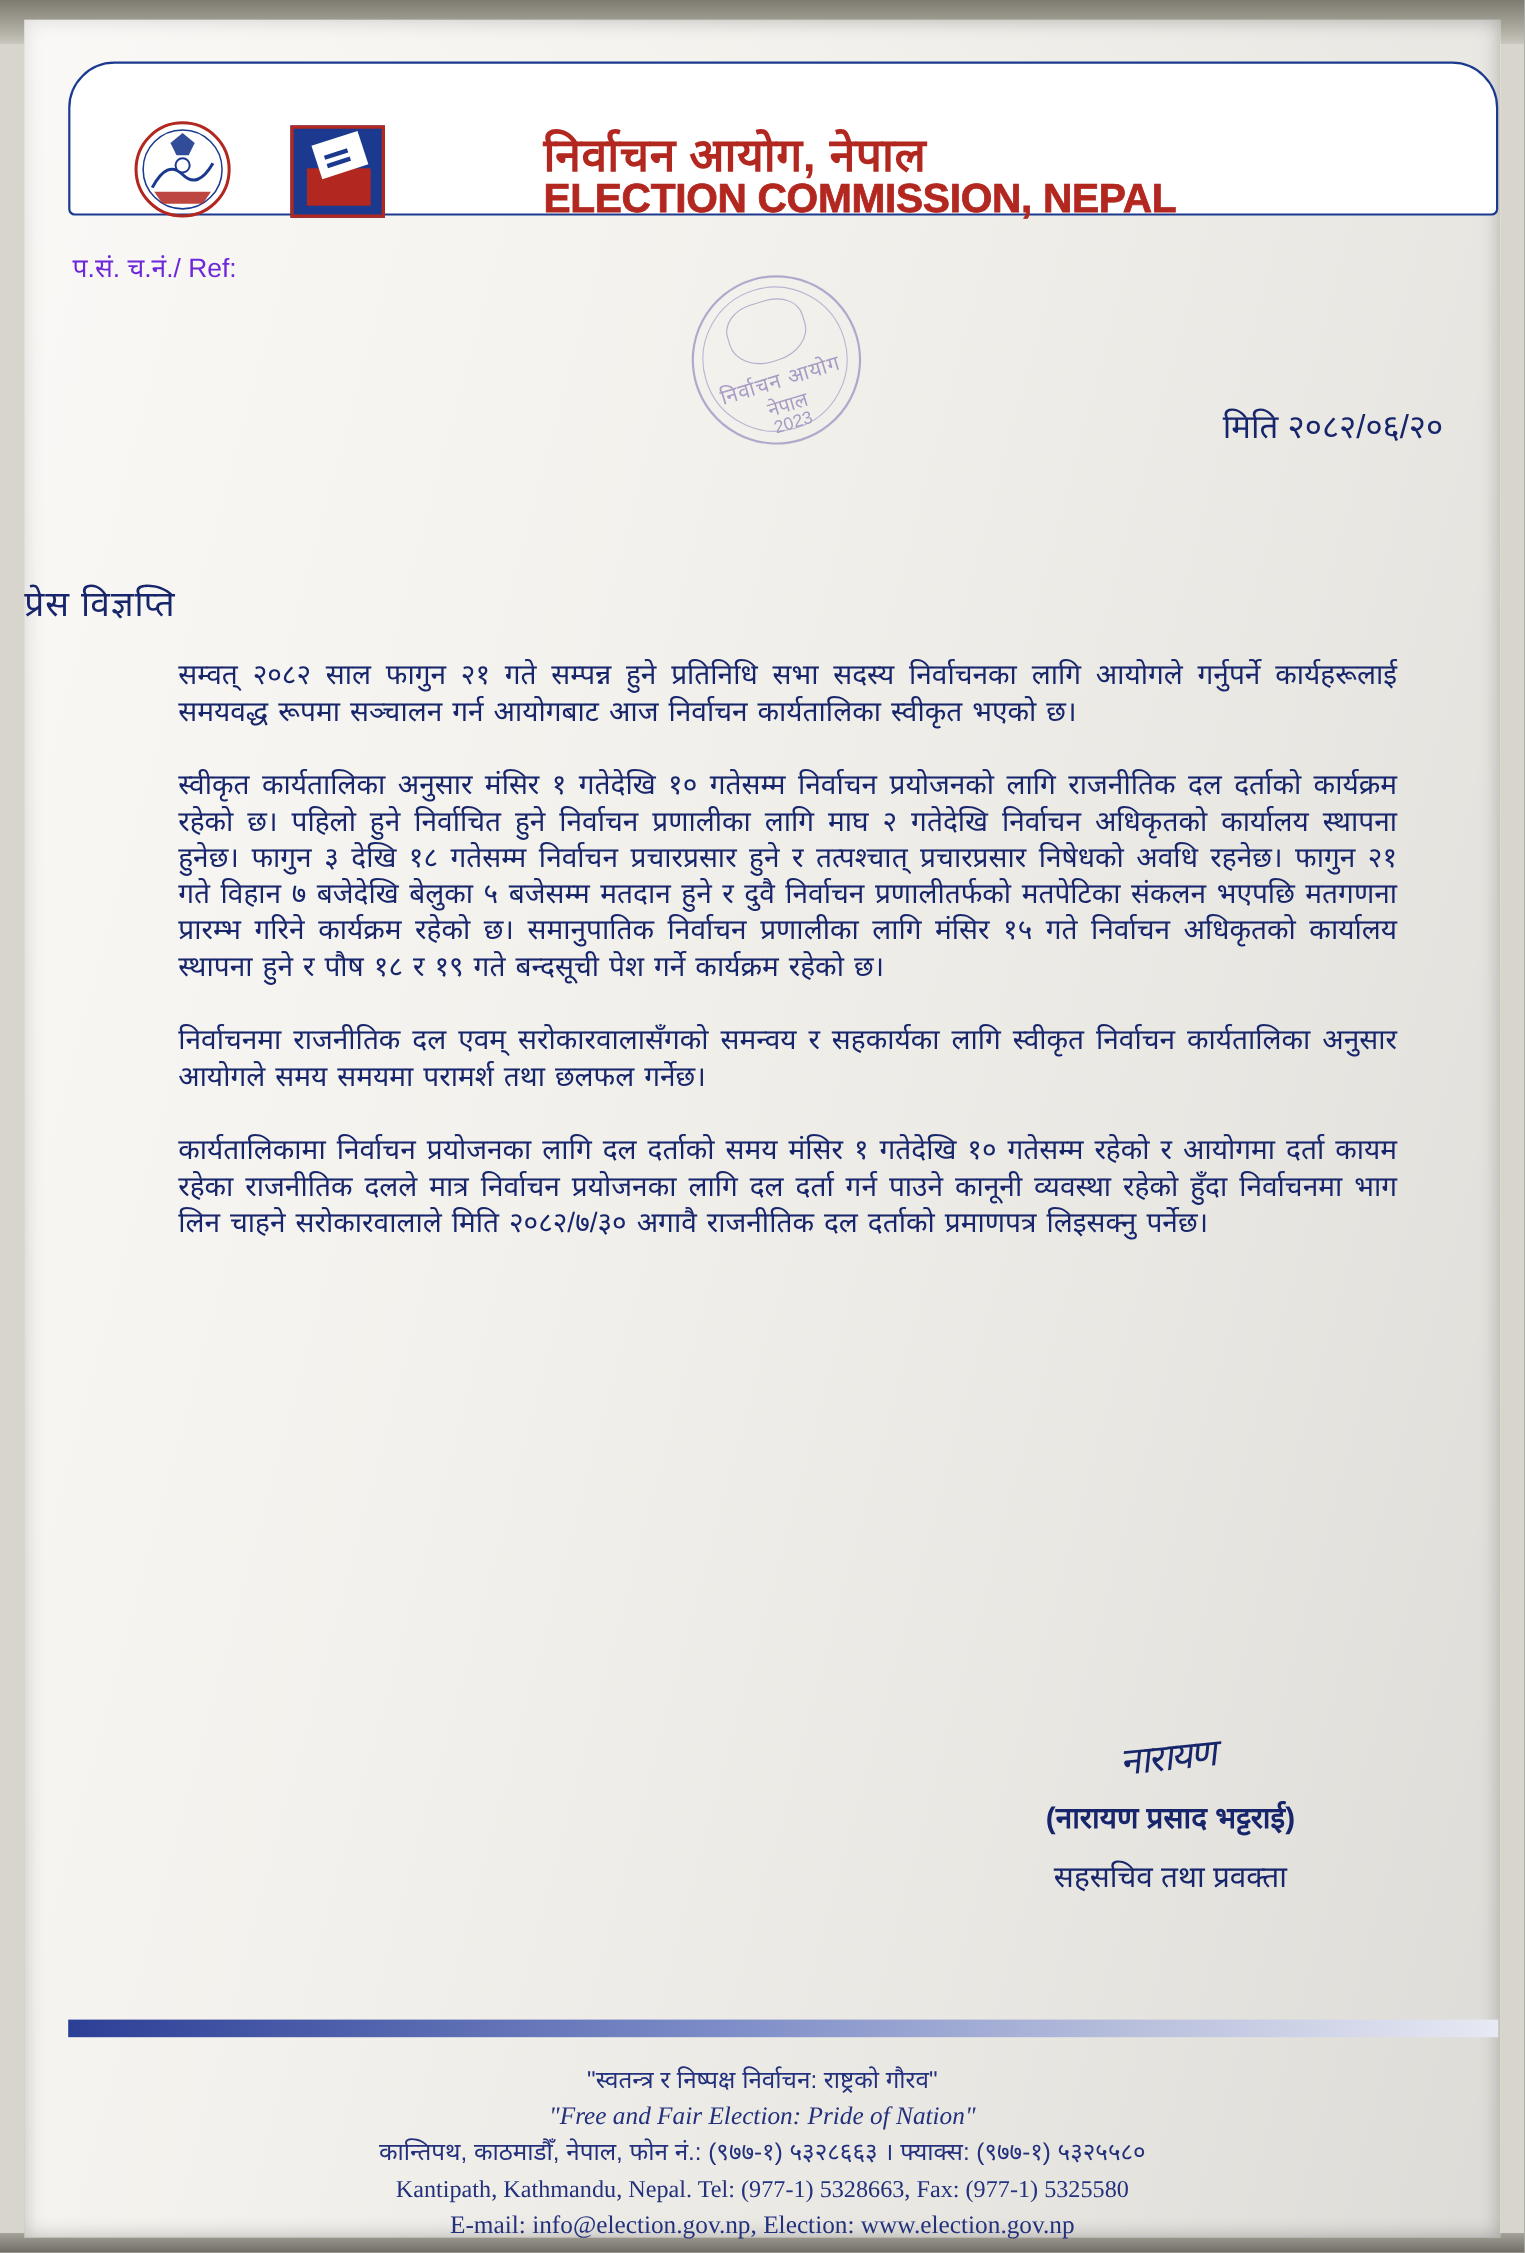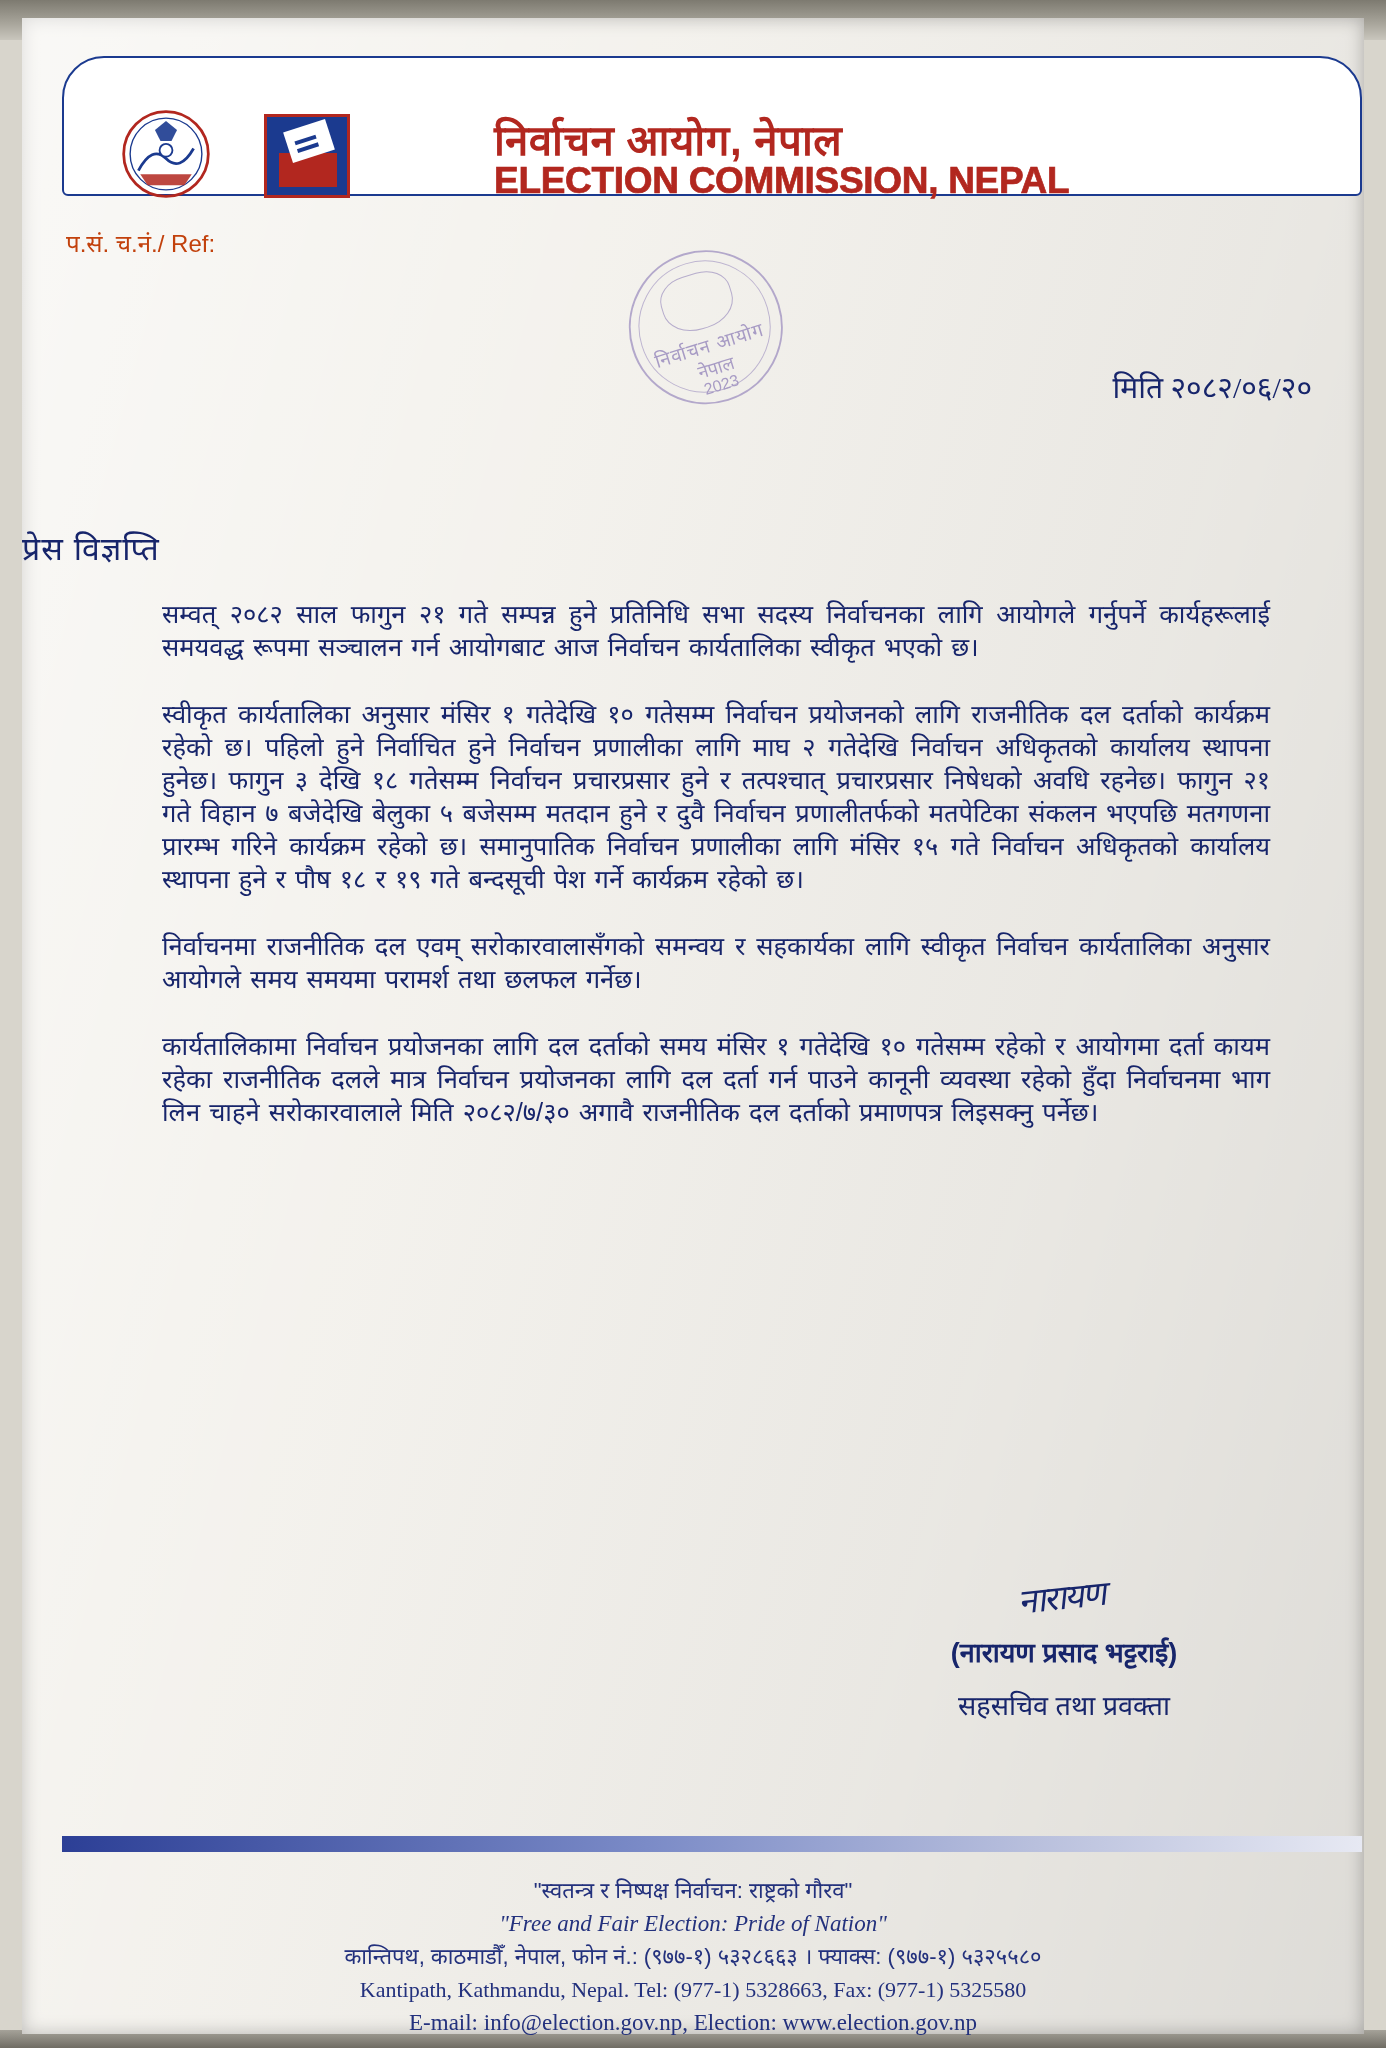--- a/index.html
+++ b/index.html
@@ -119,21 +119,21 @@
     letter-spacing: -0.3px;
     -webkit-text-stroke: 0.7px #b2271f;
   }
 
   
   .ref {
     position: absolute;
     left: 44px;
     top: 208px;
     font-size: 24px;
-    color: #c2410c;
+    color: #6d28d9;
     font-family: "Liberation Sans", sans-serif;
   }
 
   
   .seal {
     position: absolute;
     left: 600px;
     top: 228px;
     width: 170px;
     height: 170px;
@@ -184,21 +184,21 @@
     opacity: .8;
   }
 
   
   .date-block {
     position: absolute;
     right: 52px;
     top: 348px;
     text-align: right;
     color: #17256b;
-    font-family: Liberation Serif, serif;
+    font-family: Liberation Sans, sans-serif;
   }
   .date-line1 { font-size: 30px; margin-bottom: 12px; }
   .date-line2 { font-size: 27px; }
 
   
   .doc-title {
     position: absolute;
     left: 0; right: 0;
     top: 508px;
     text-align: left;

